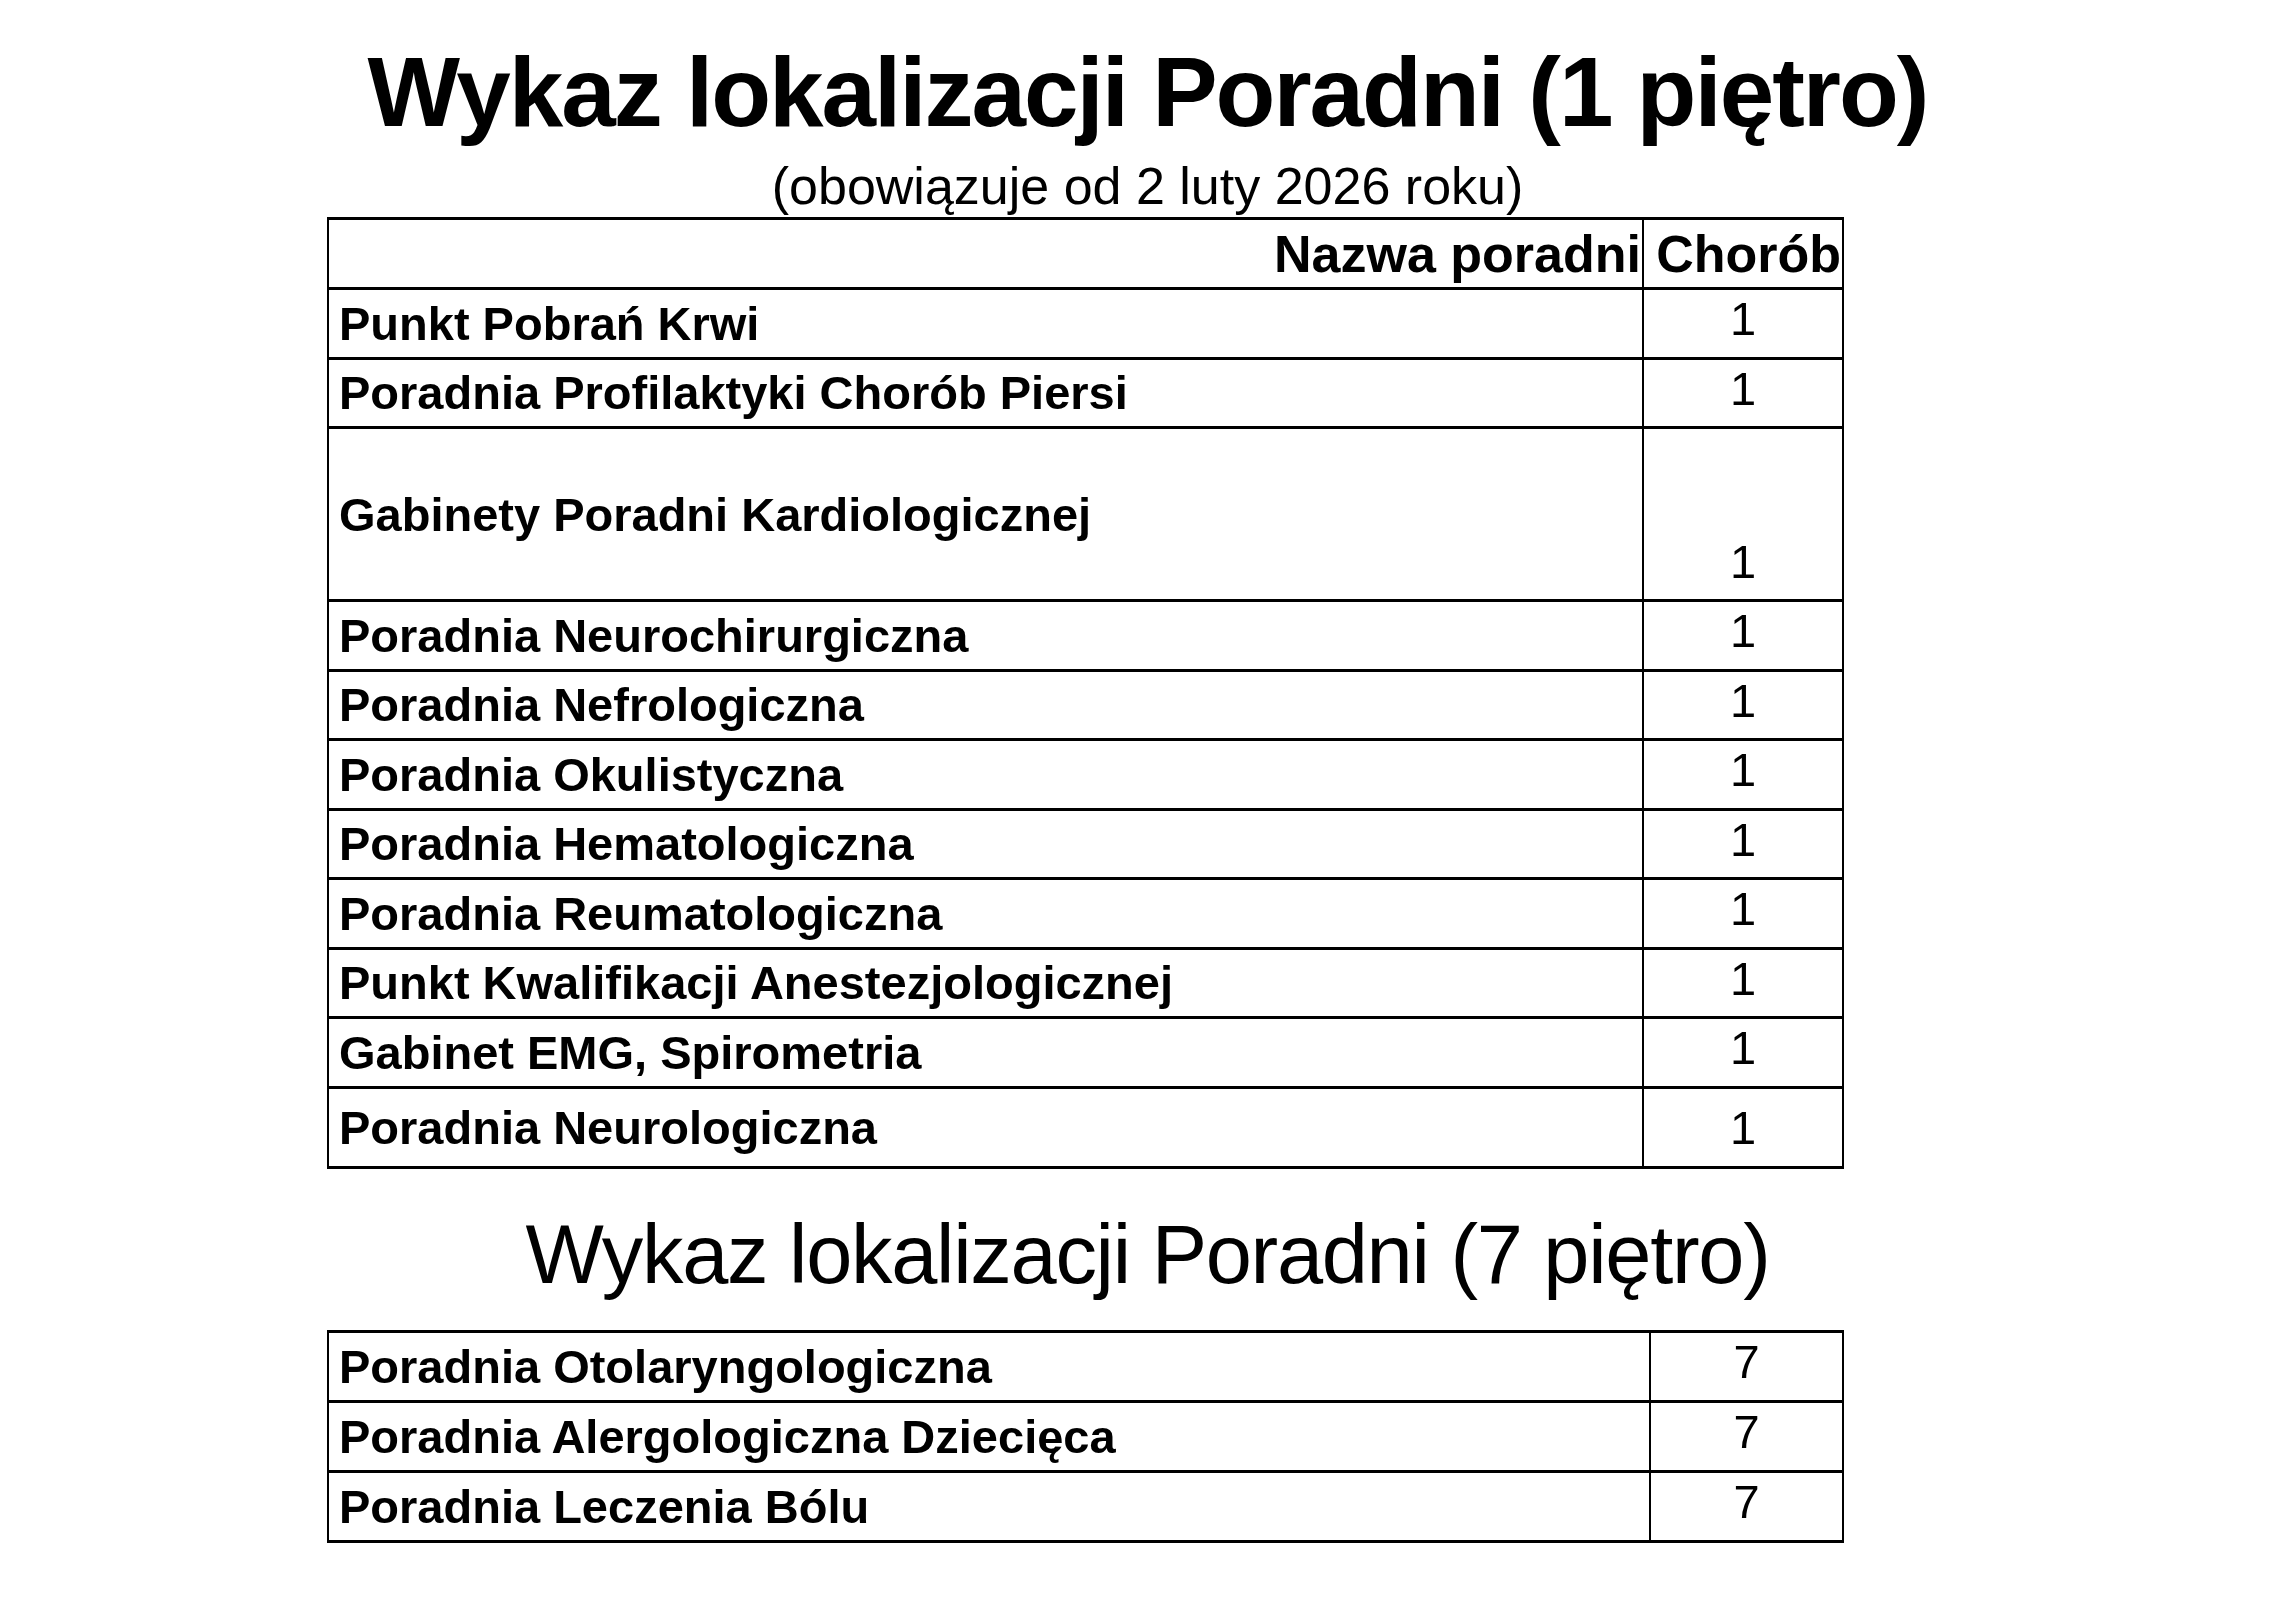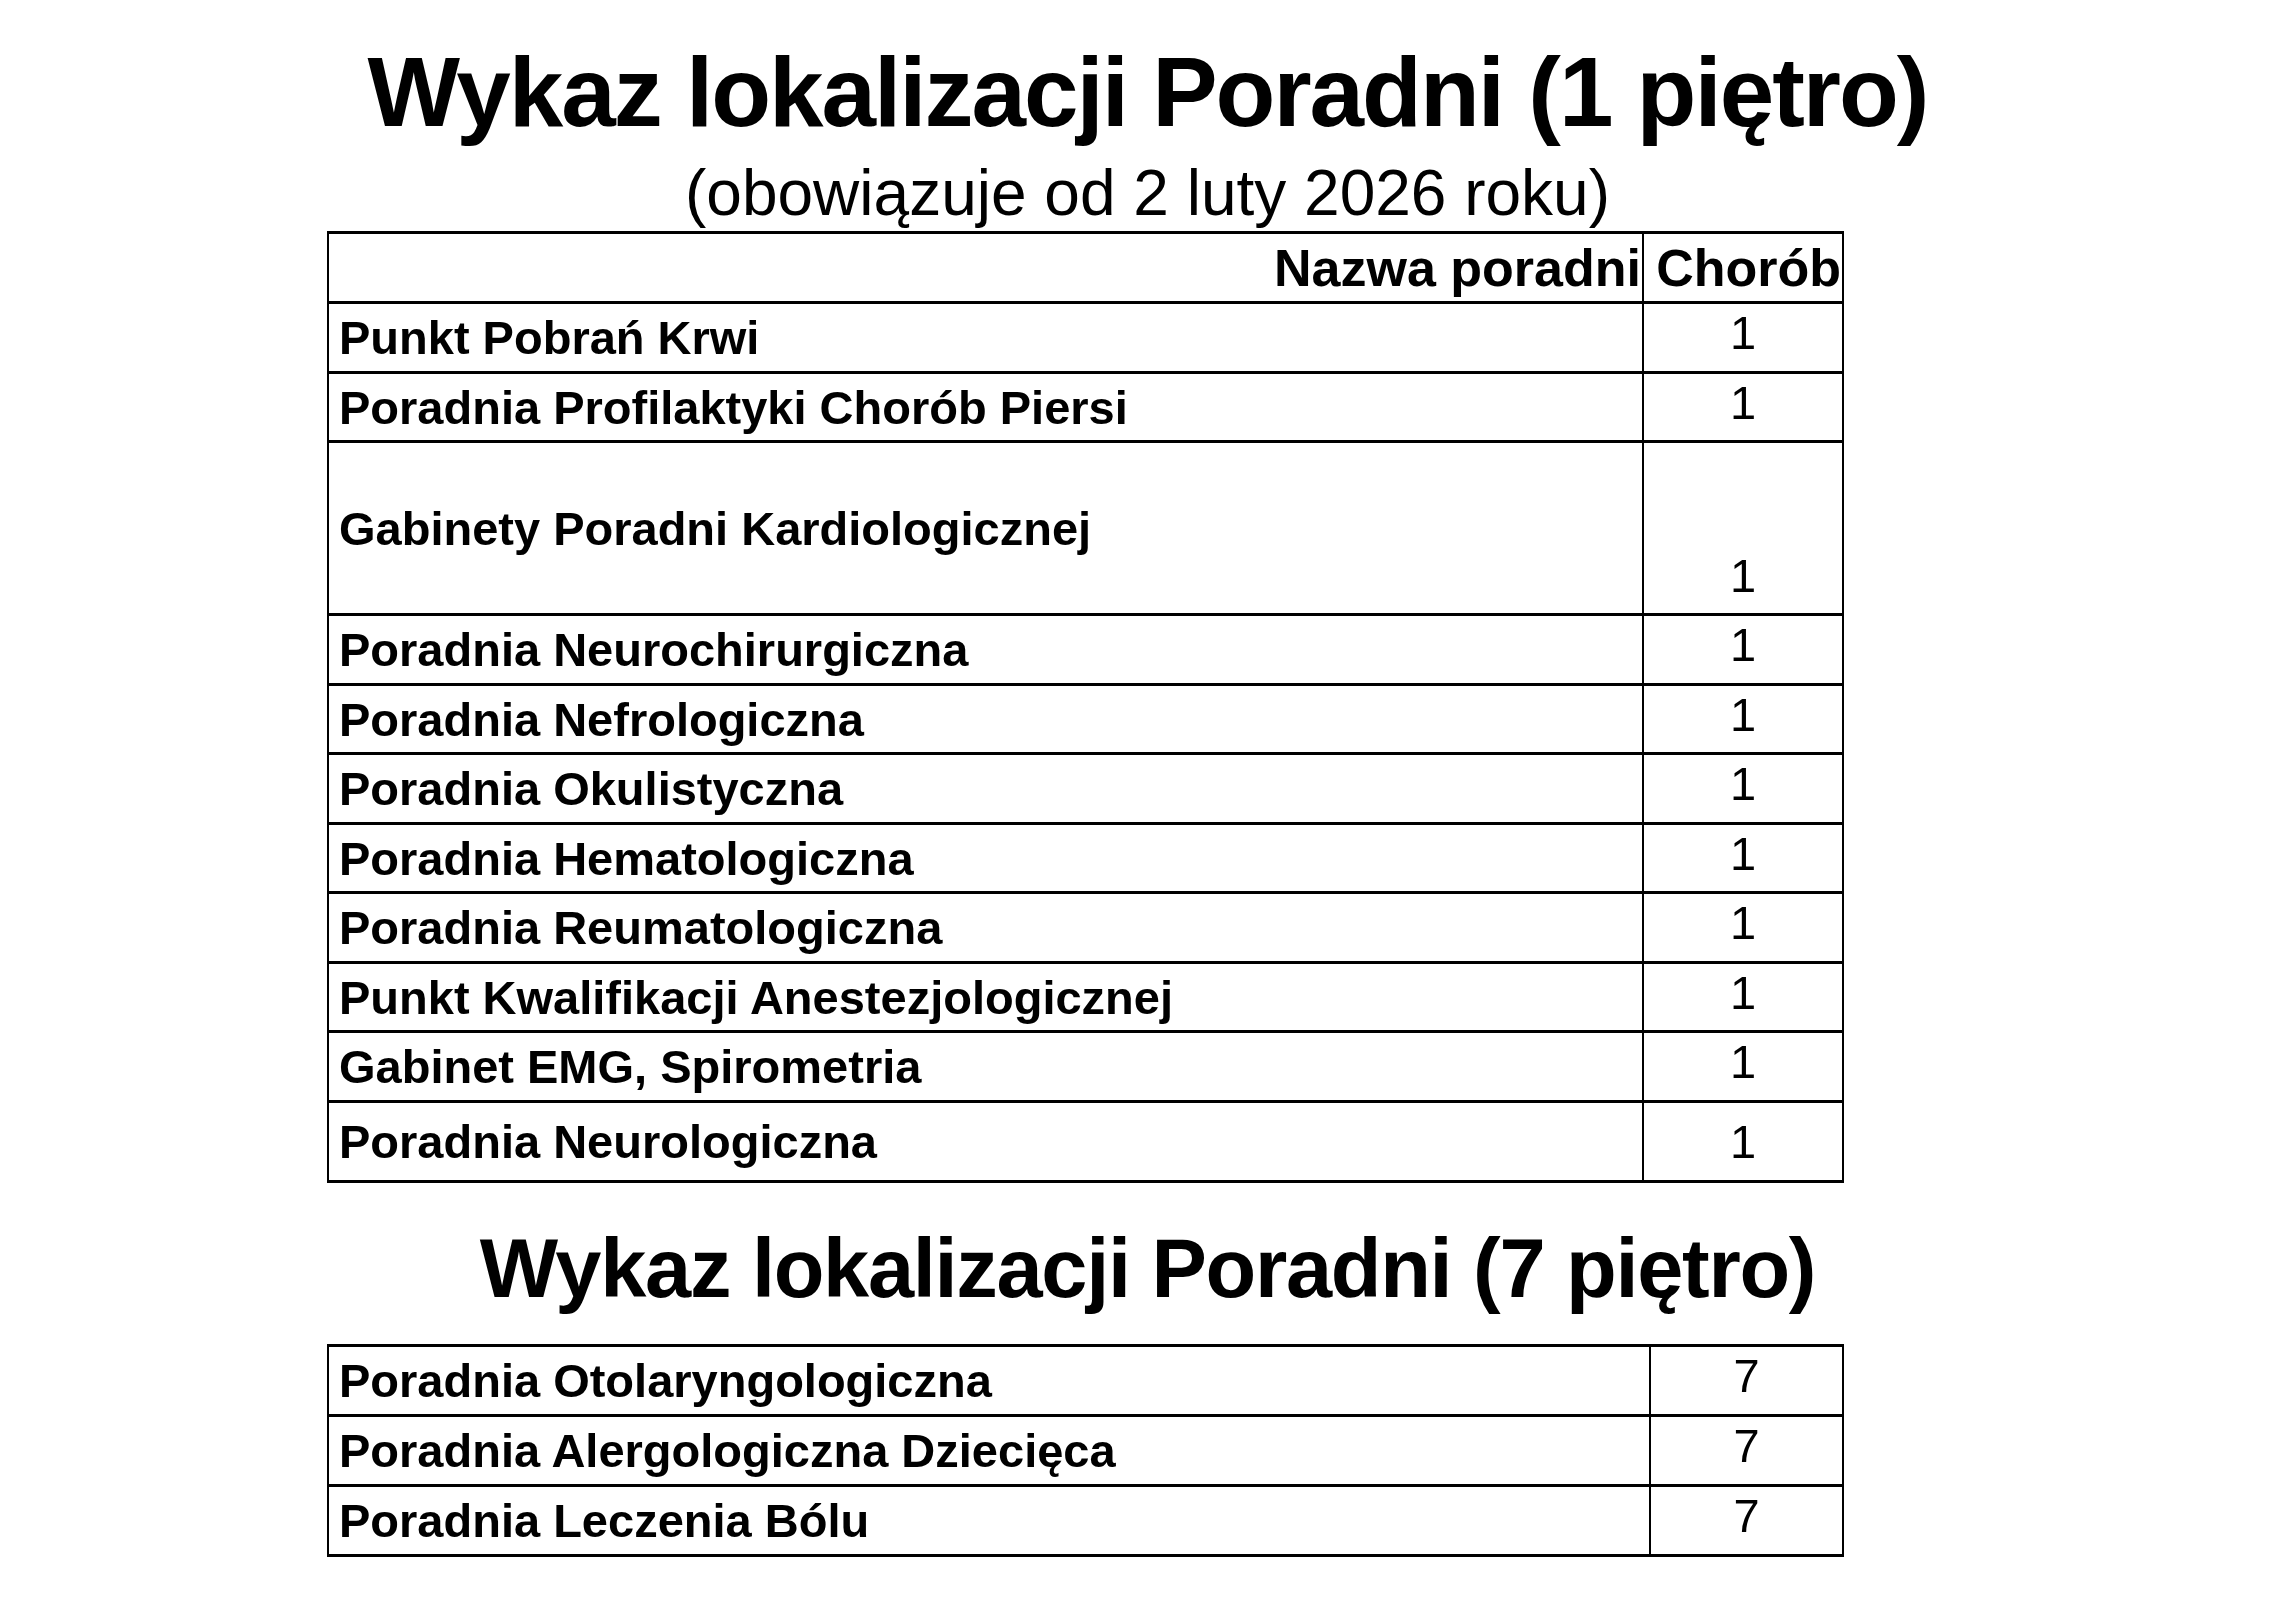--- a/index.html
+++ b/index.html
@@ -15,21 +15,21 @@
     margin:36px 0 6px 0;
     text-align:center;
     font-size:98px;
     font-weight:bold;
     letter-spacing:-2px;
     line-height:1.15;
   }
   .subtitle {
     margin-top:1.3px;
     text-align:center;
-    font-size:64px;
+    font-size:52px;
     font-weight:normal;
     line-height:1.2;
   }
   table.clinics {
     border-collapse:collapse;
     table-layout:fixed;
     margin-left:327px;
     width:1515px;
   }
   table.clinics td, table.clinics th {
@@ -60,21 +60,21 @@
     padding-bottom:10.5px;
   }
   tr.row     { height:69px; }
   tr.row-tall{ height:173px; }
   tr.row-end { height:80px; }
   tr.row2    { height:70px; }
   .title-second {
     margin:38px 0 0 0;
     text-align:center;
     font-size:83px;
-    font-weight:bold;
+    font-weight:normal;
     letter-spacing:-1.3px;
     line-height:1.15;
   }
   table.clinics.second { margin-top:27.5px; }
 </style>
 </head>
 <body>
 
 <div class="page">
 

